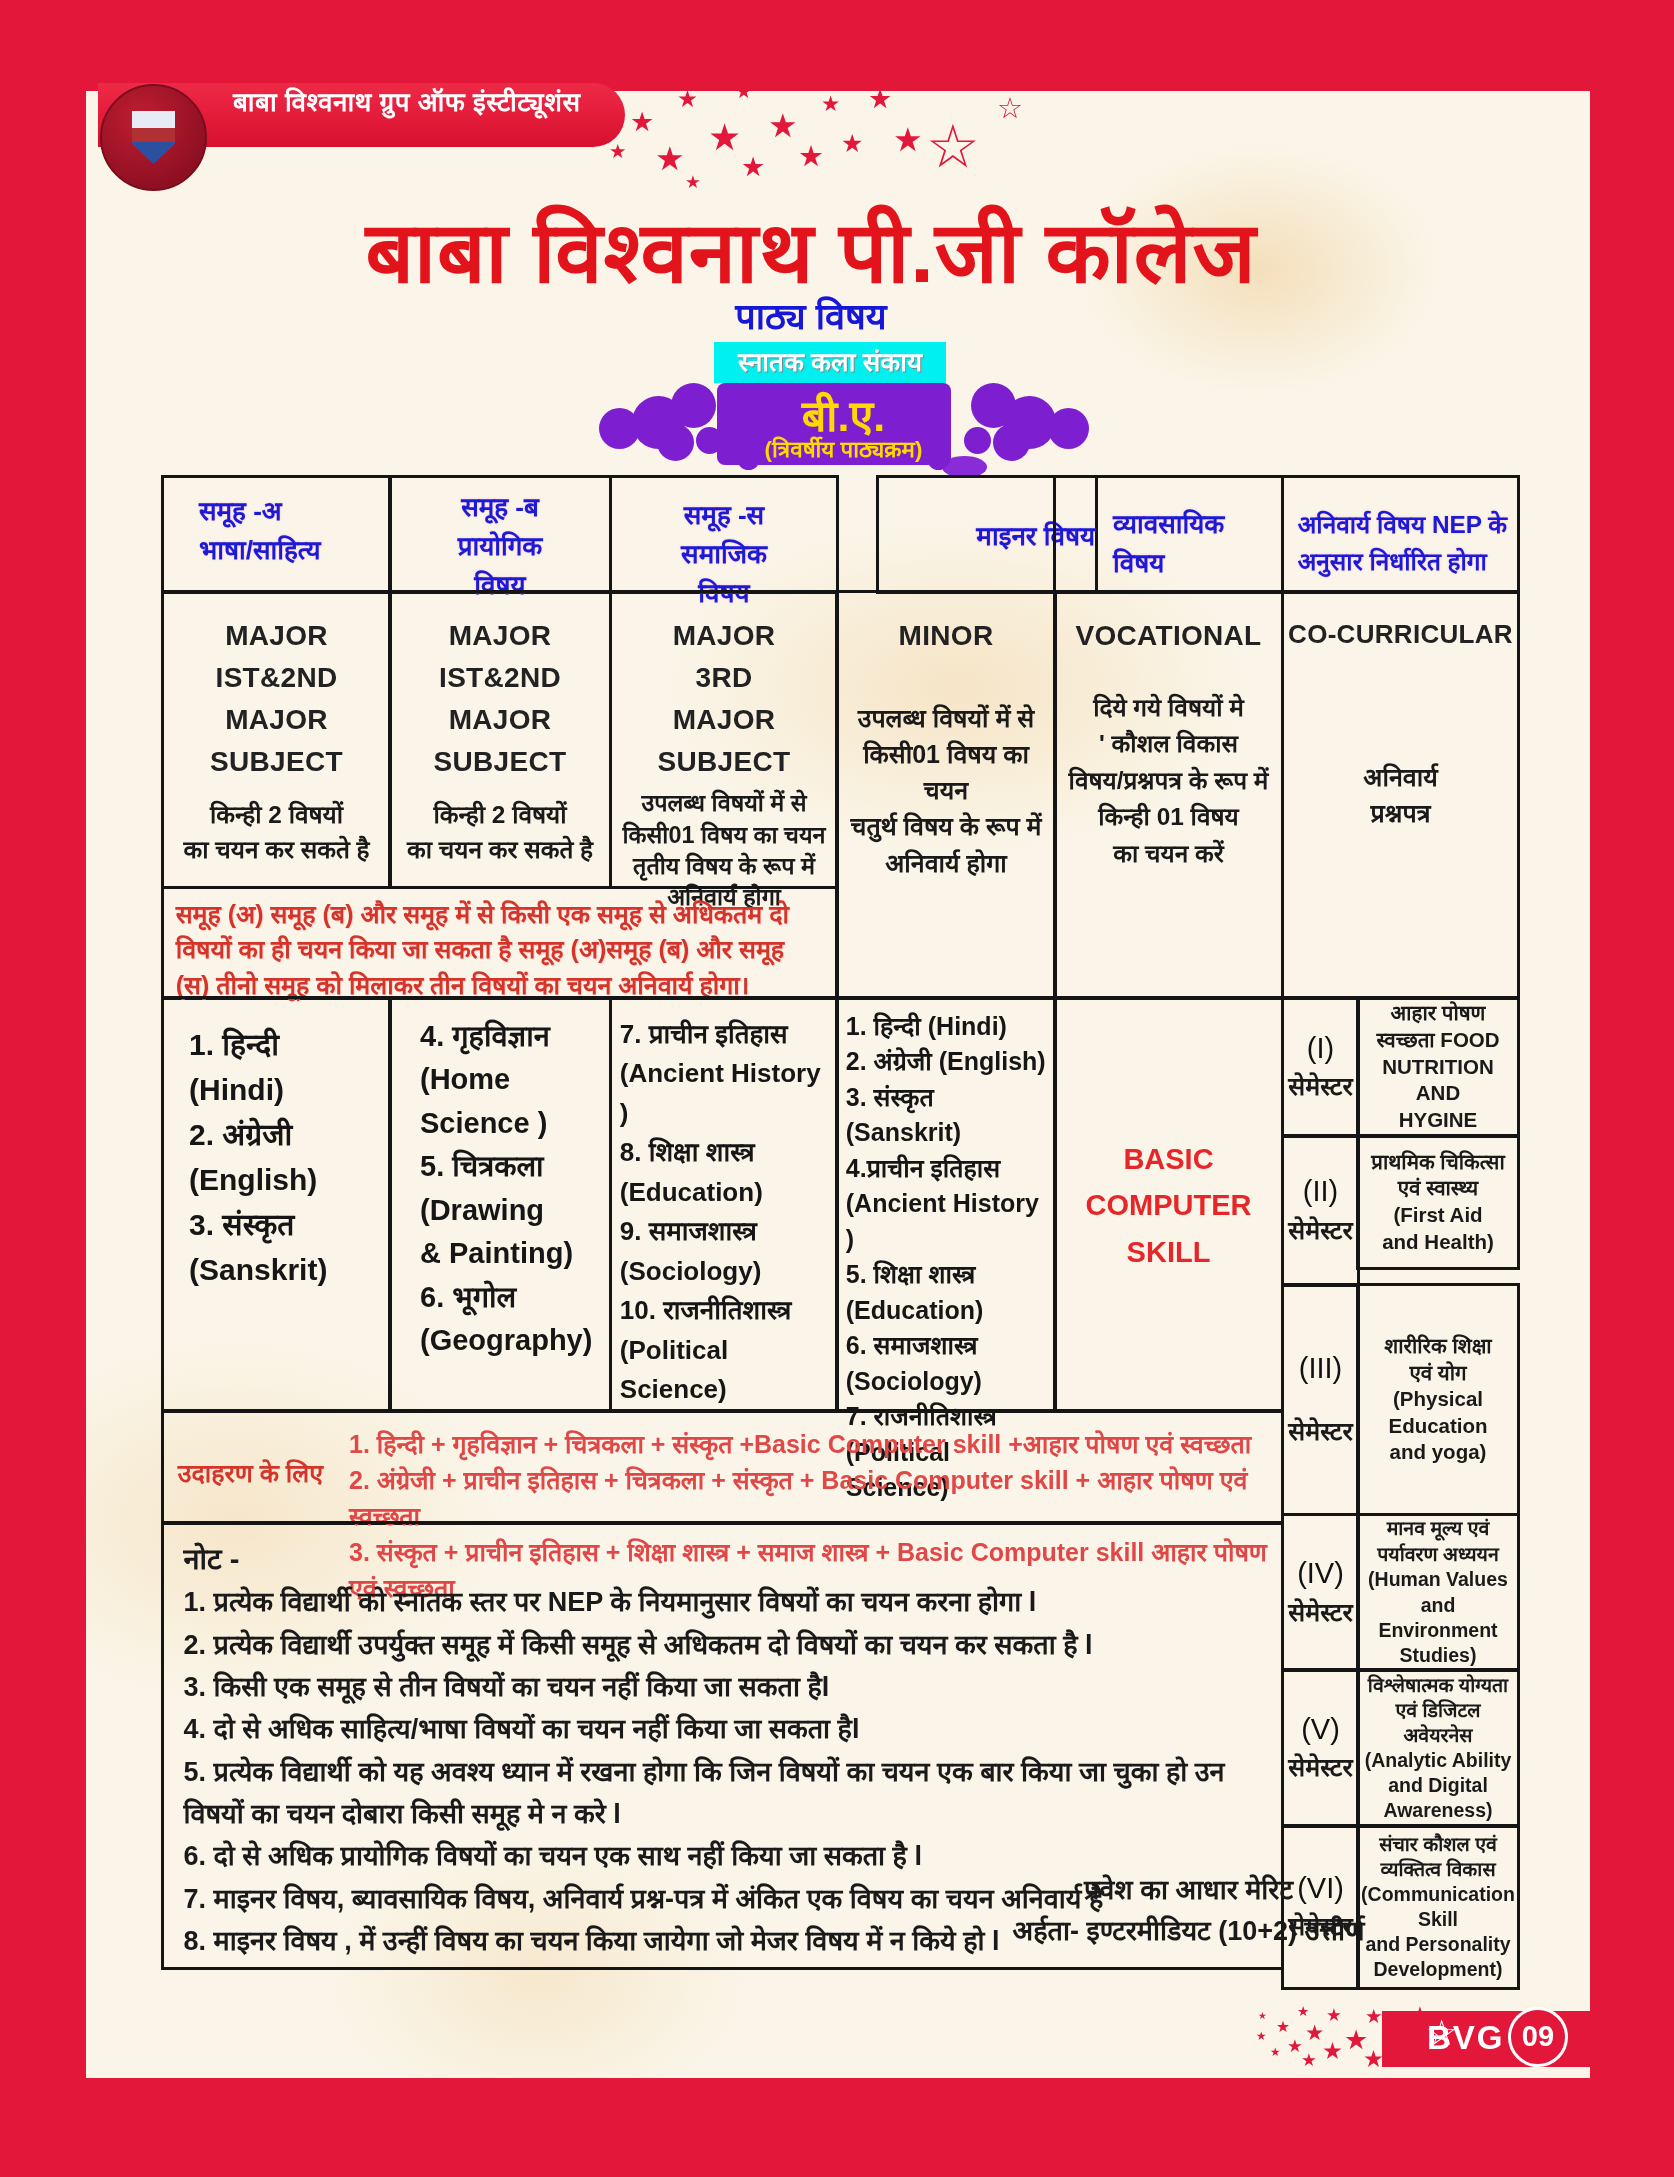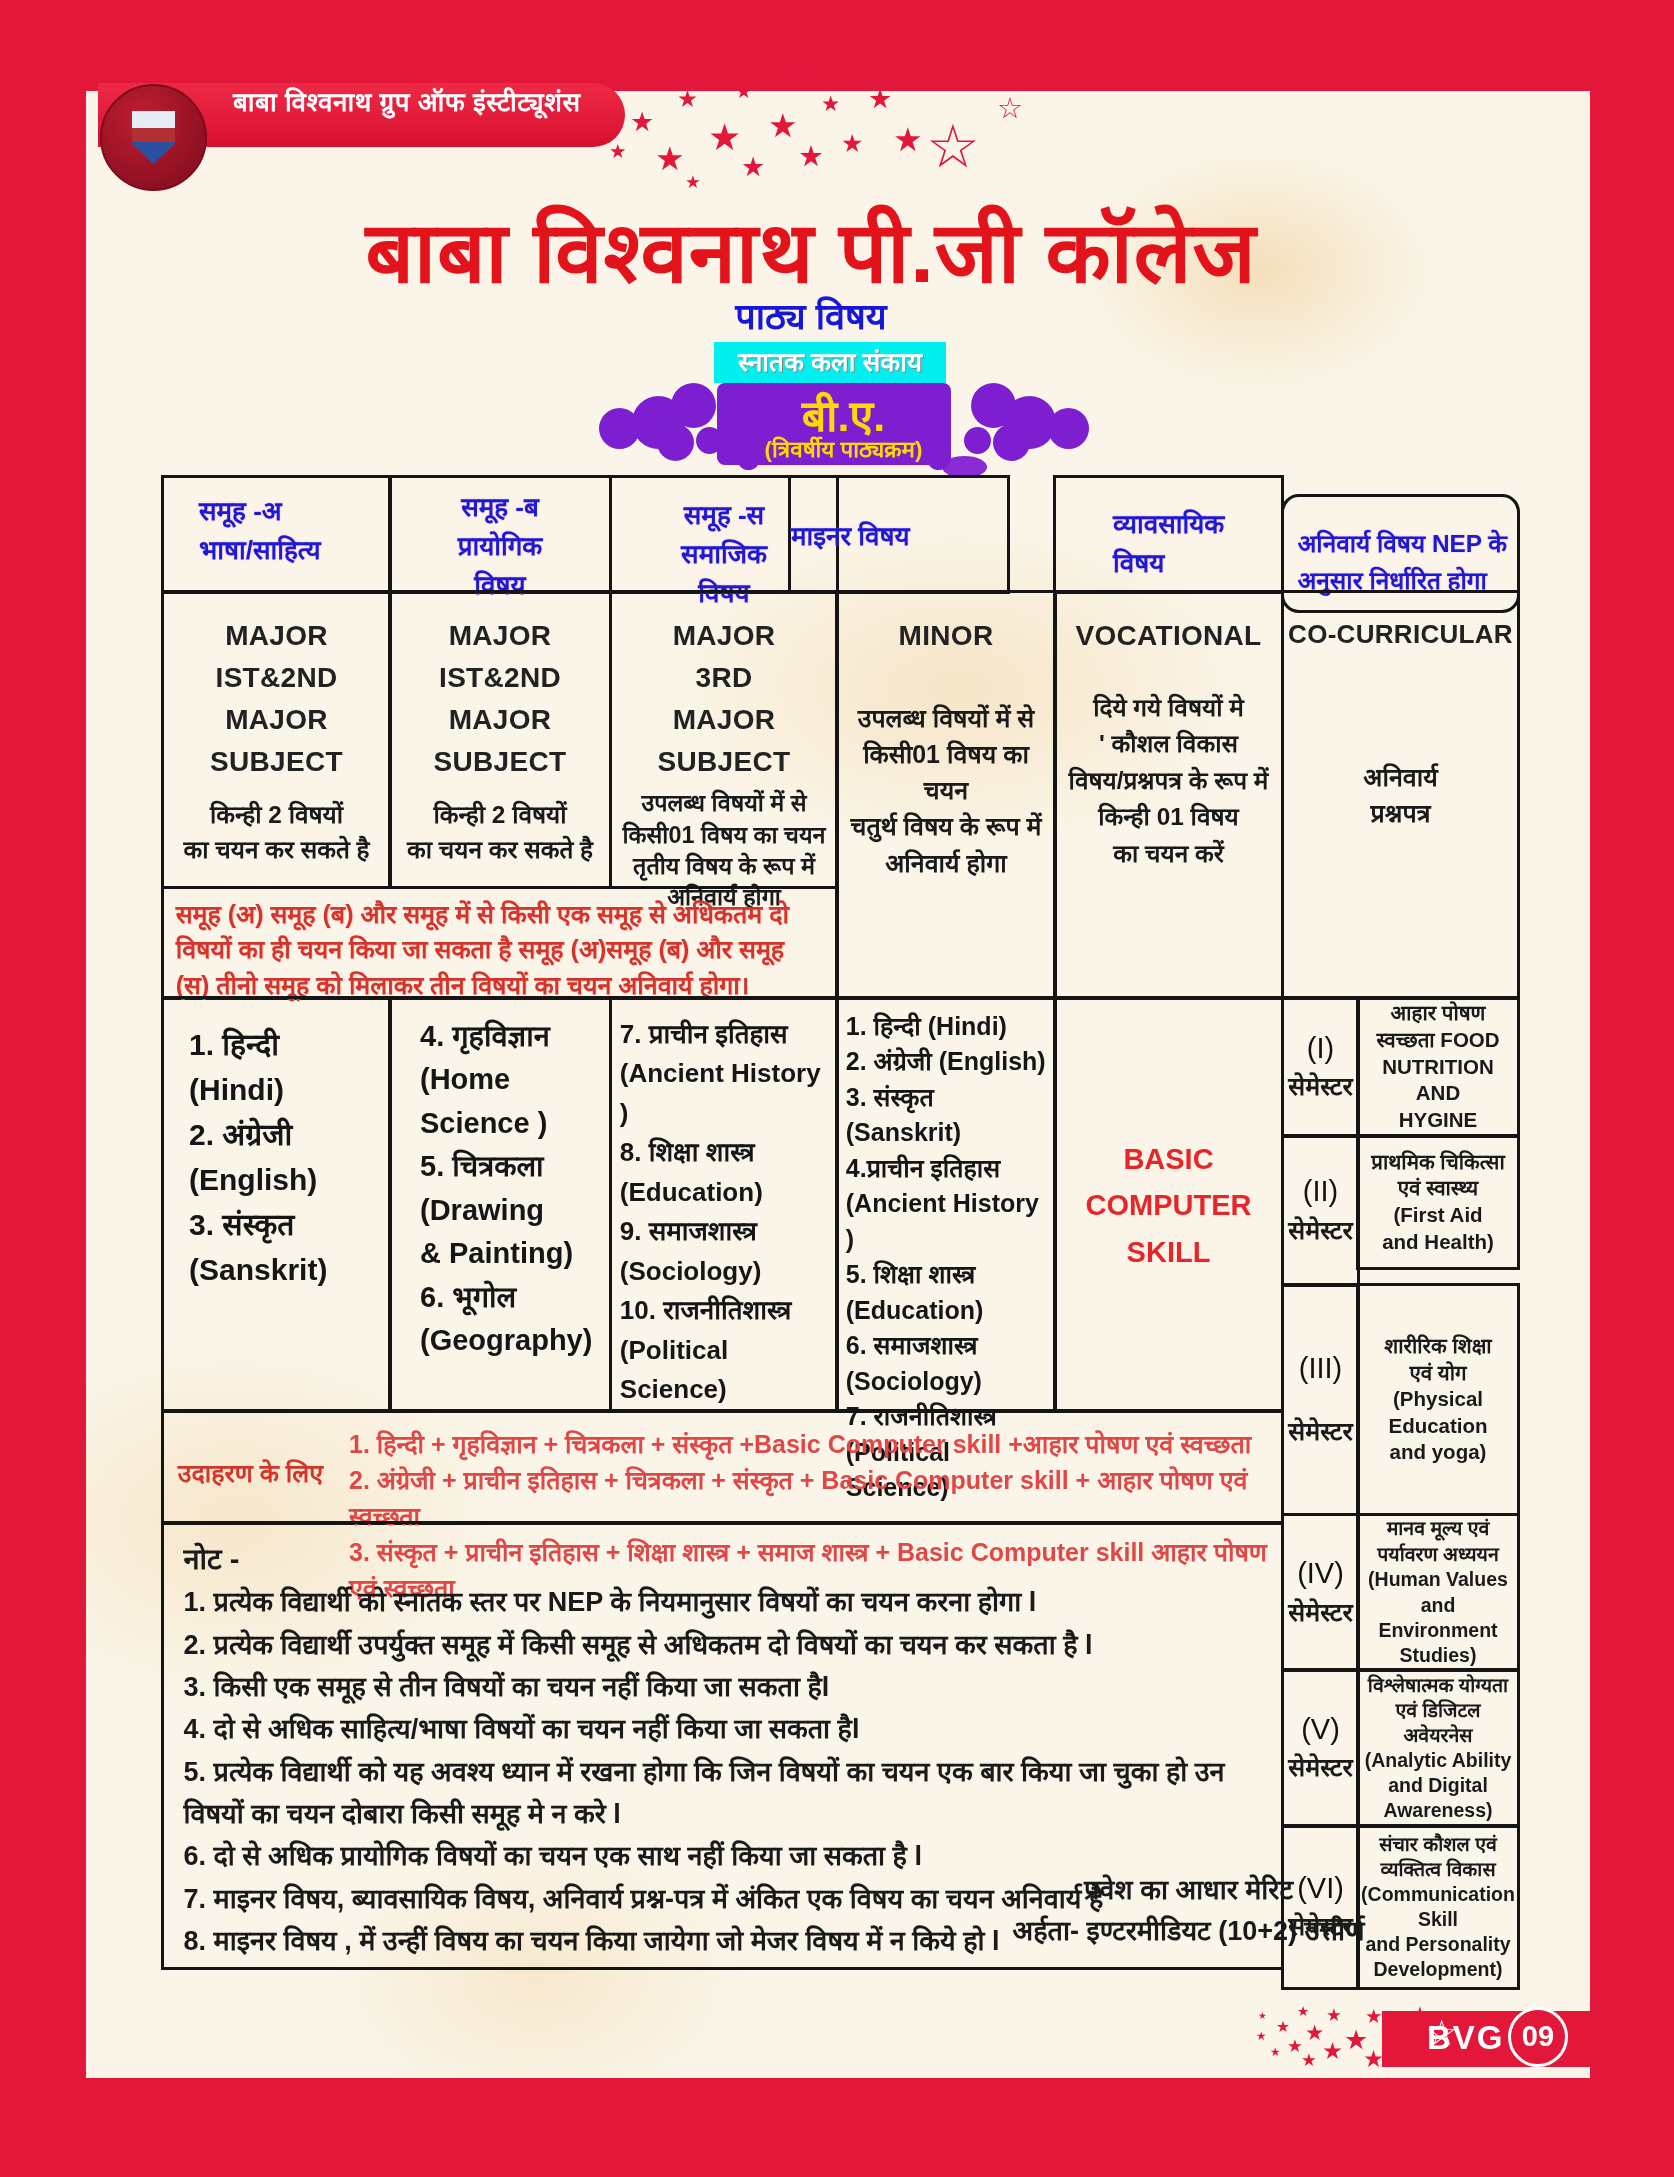--- a/index.html
+++ b/index.html
@@ -126,24 +126,24 @@
   <div class="tip"></div>
 
   <div class="cell hdr pre" style="left:161px;top:475px;width:231px;height:119px;text-align:left;padding:13.7px 0 0 35px;">समूह -अ
 भाषा/साहित्य</div>
   <div class="cell hdr pre" style="left:388px;top:475px;width:224px;height:119px;text-align:center;padding-top:9.8px;">समूह -ब
 प्रायोगिक
 विषय</div>
   <div class="cell hdr pre" style="left:609px;top:475px;width:230px;height:119px;text-align:center;padding-top:17.6px;">समूह -स
 समाजिक
 विषय</div>
-  <div class="cell hdr pre" style="left:788px;top:475px;width:222px;height:119px;text-align:left;padding-top:39px;">माइनर विषय</div>
+  <div class="cell hdr pre" style="left:876px;top:475px;width:222px;height:119px;text-align:right;padding-top:39px;">माइनर विषय</div>
   <div class="cell hdr pre" style="left:1053px;top:475px;width:231px;height:119px;text-align:left;padding:27px 0 0 57px;">व्यावसायिक
 विषय</div>
-  <div class="cell hdr pre" style="left:1281px;top:494px;width:239px;height:119px;text-align:left;padding:29px 0 0 13.7px;font-size:24.4px;border-radius:18px;">अनिवार्य विषय NEP के
+  <div class="cell hdr pre" style="left:1281px;top:475px;width:239px;height:119px;text-align:left;padding:29px 0 0 13.7px;font-size:24.4px;">अनिवार्य विषय NEP के
 अनुसार निर्धारित होगा</div>
 
   <div class="cell" style="left:161px;top:590px;width:231px;height:299px;">
     <div class="r2t pre">MAJOR
 IST&amp;2ND
 MAJOR
 SUBJECT</div>
     <div class="r2d pre">किन्ही 2 विषयों
 का चयन कर सकते है</div>
   </div>

